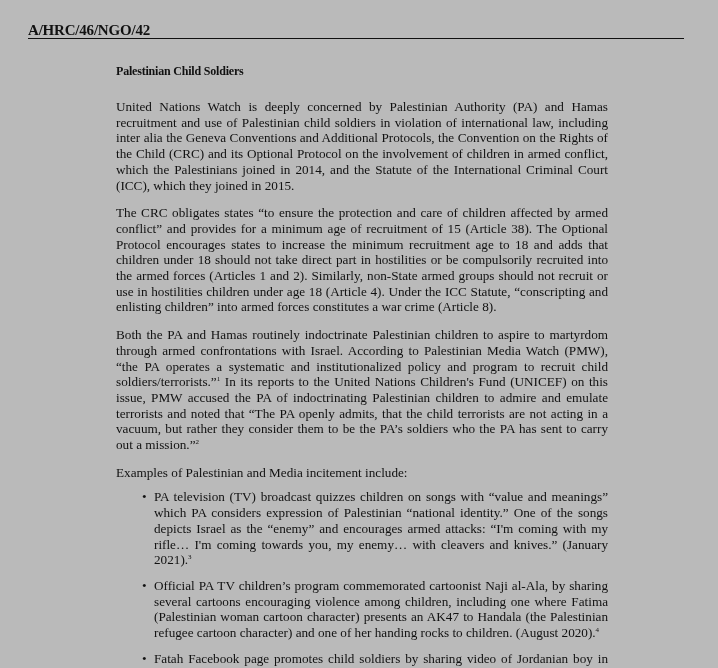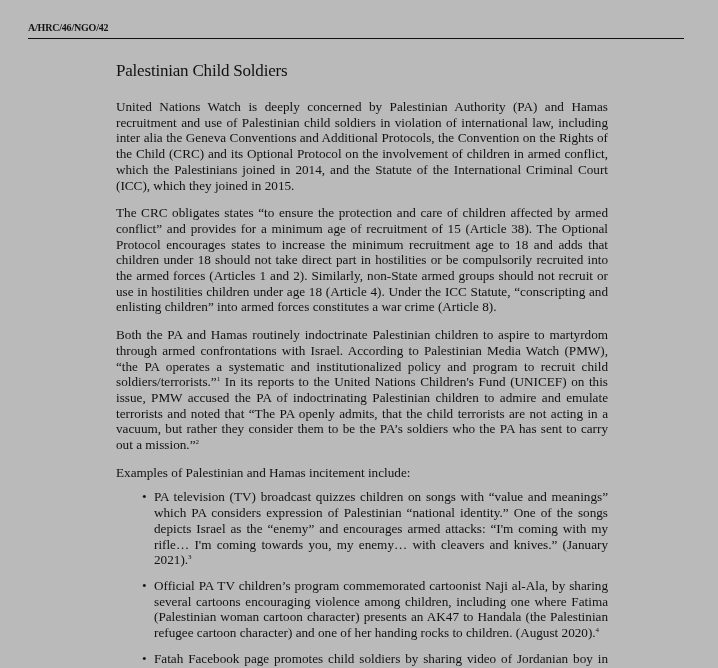--- a/index.html
+++ b/index.html
@@ -12,41 +12,41 @@
     overflow: hidden;
     background: #bababa;
     color: #111;
     font-family: "Liberation Serif", "DejaVu Serif", serif;
     position: relative;
   }
   .doc-symbol {
     position: absolute;
     left: 28px;
     top: 22px;
-    font-size: 10px;
+    font-size: 15px;
     font-weight: bold;
     letter-spacing: -0.2px;
   }
   .header-rule {
     position: absolute;
     left: 28px;
     top: 38px;
     width: 656px;
     height: 0;
     border-top: 1.5px solid #111;
   }
   .content {
     position: absolute;
     left: 116px;
     top: 60px;
     width: 492px;
   }
   .title {
-    font-size: 17px;
-    font-weight: normal;
+    font-size: 12px;
+    font-weight: bold;
     margin: 0 0 17px 0;
     line-height: 22px;
     letter-spacing: -0.2px;
   }
   .para {
     font-size: 13.2px;
     line-height: 15.7px;
     text-align: justify;
     margin: 12px 0 9px 0;
   }
@@ -92,21 +92,21 @@
 
     <p class="para last-line-left">
       <span>The CRC obligates states “to ensure the protection and care of children affected by armed conflict” and provides for a minimum age of recruitment of 15 (Article 38). The Optional Protocol encourages states to increase the minimum recruitment age to 18 and adds that children under 18 should not take direct part in hostilities or be compulsorily recruited into the armed forces (Articles 1 and 2). Similarly, non-State armed groups should not recruit or use in hostilities children under age 18 (Article 4). Under the ICC Statute, “conscripting and enlisting children” into armed forces constitutes a war crime (Article 8).</span>
     </p>
 
     <p class="para last-line-left">
       <span>Both the PA and Hamas routinely indoctrinate Palestinian children to aspire to martyrdom through armed confrontations with Israel. According to Palestinian Media Watch (PMW), “the PA operates a systematic and institutionalized policy and program to recruit child soldiers/terrorists.”</span><sup>1</sup><span> In its reports to the United Nations Children's Fund (UNICEF) on this issue, PMW accused the PA of indoctrinating Palestinian children to admire and emulate terrorists and noted that “The PA openly admits, that the child terrorists are not acting in a vacuum, but rather they consider them to be the PA’s soldiers who the PA has sent to carry out a mission.”</span><sup>2</sup>
     </p>
 
     <p class="para last-line-left">
-      <span>Examples of Palestinian and Hamas incitement include:</span>
+      <span>Examples of Palestinian and Media incitement include:</span>
     </p>
 
     <ul class="bullets">
       <li class="bullet-item last-line-left" style="text-align-last:left;">
         <span class="bullet-dot">•</span>
         <span>PA television (TV) broadcast quizzes children on songs with “value and meanings” which PA considers expression of Palestinian “national identity.” One of the songs depicts Israel as the “enemy” and encourages armed attacks:  “I'm coming with my rifle… I'm coming towards you, my enemy… with cleavers and knives.” (January 2021).</span><sup>3</sup>
       </li>
       <li class="bullet-item" style="text-align-last:left;">
         <span class="bullet-dot">•</span>
         <span>Official PA TV children’s program commemorated cartoonist Naji al-Ala, by sharing several cartoons encouraging violence among children, including one where Fatima (Palestinian woman cartoon character) presents an AK47 to Handala (the Palestinian refugee cartoon character) and one of her handing rocks to children. (August 2020).</span><sup>4</sup>

